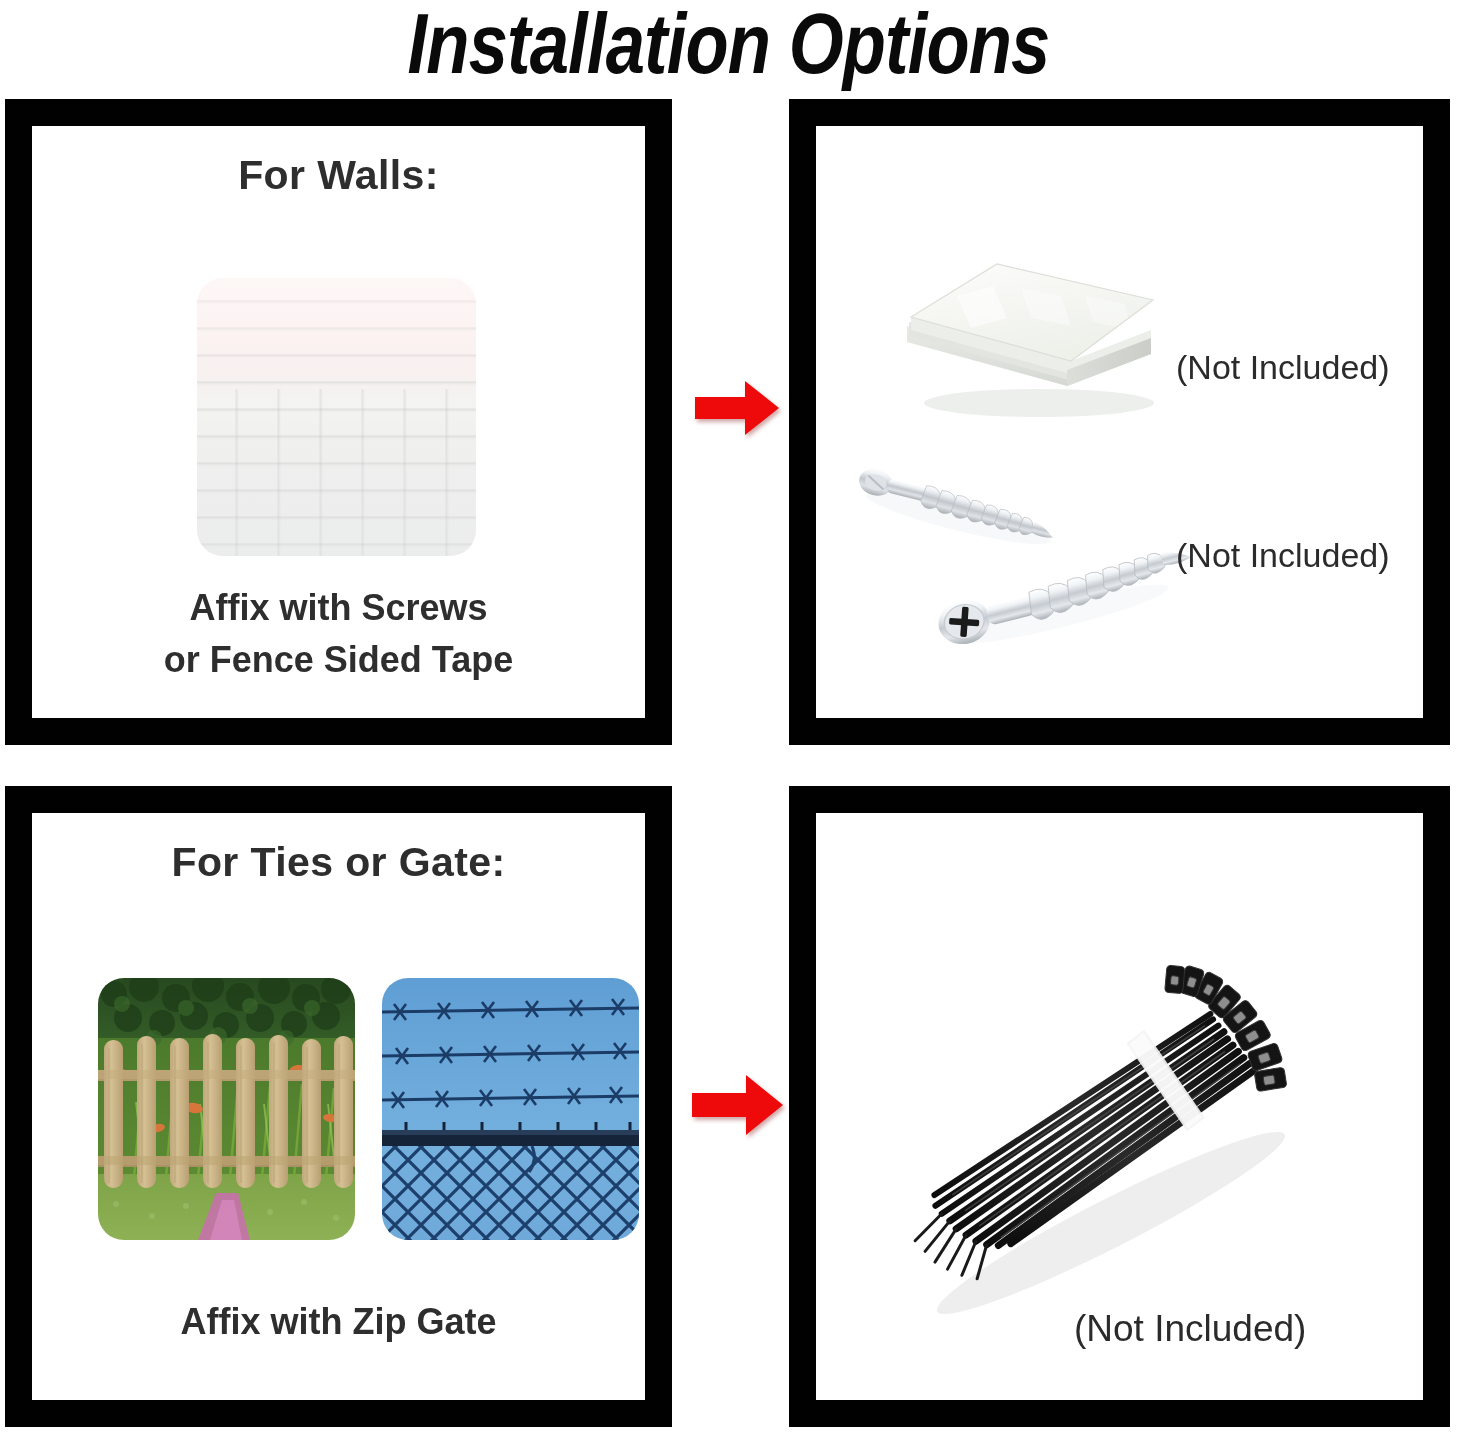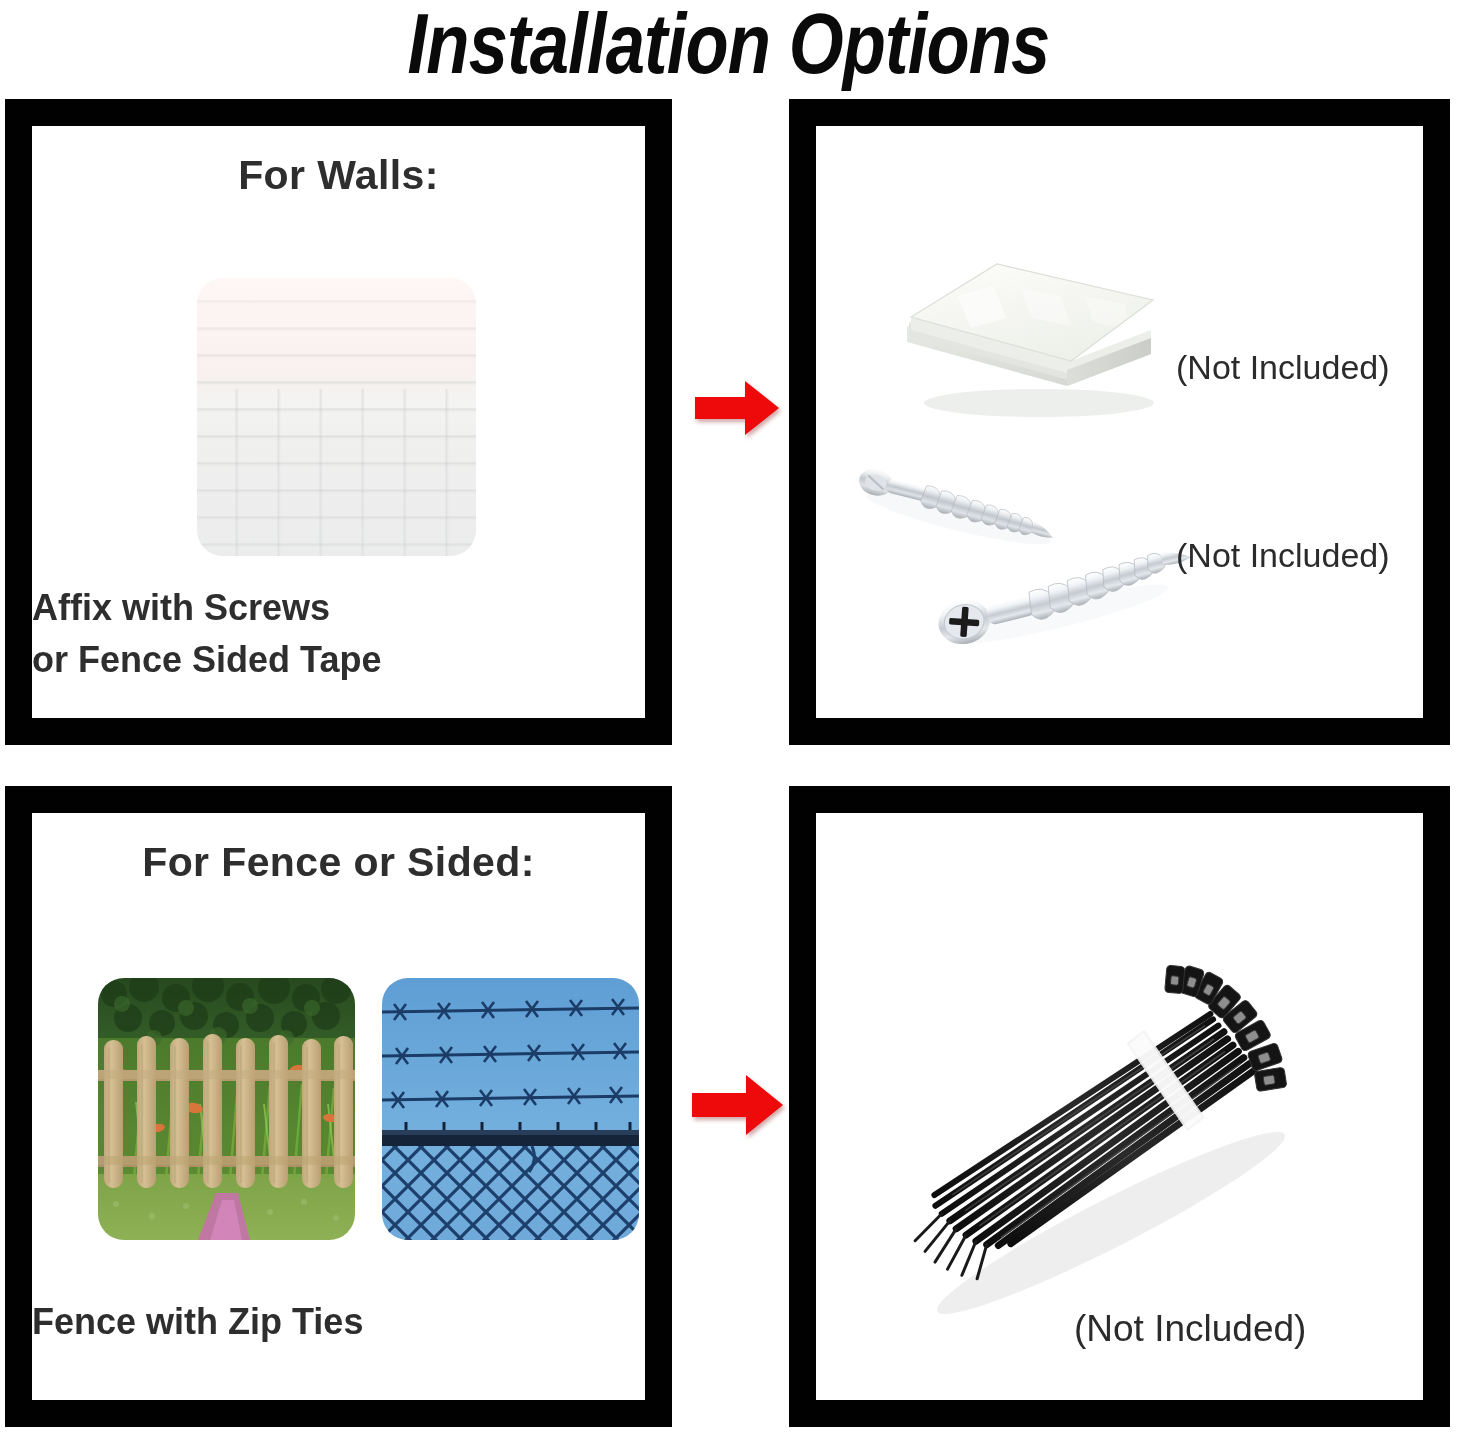--- a/index.html
+++ b/index.html
@@ -60,20 +60,21 @@
     text-align: center;
     font-size: 41px;
     font-weight: bold;
     color: #2e2e2e;
     letter-spacing: 0.4px;
   }
   .panel-caption {
     position: absolute;
     left: 0;
     width: 100%;
+    text-align: center;
     font-size: 36px;
     font-weight: bold;
     color: #2e2e2e;
     line-height: 1.45;
   }
   #walls-caption   { bottom: 32px; }
   #fence-caption   { bottom: 52px; }
 
   
   .arrow {
@@ -309,21 +310,21 @@
         <path d="M231,-8 q18,4 29,12 q-16,5 -29,1 Z" fill="url(#metal2)"></path>
       </g>
     </svg>
 
     <div class="not-included" id="ni-screws">(Not Included)</div>
   </div>
 </div>
 
 <div class="panel" id="panel-fence">
   <div class="panel-inner">
-    <div class="panel-heading">For Fence or Sided:</div>
+    <div class="panel-heading">For Ties or Gate:</div>
 
     <svg class="fence-thumb" id="fence-wood" viewBox="0 0 257 262" preserveAspectRatio="none">
       <defs>
         <linearGradient id="hedge" x1="0" y1="0" x2="0" y2="1">
           <stop offset="0%" stop-color="#27491f"></stop>
           <stop offset="100%" stop-color="#355f28"></stop>
         </linearGradient>
         <linearGradient id="grassBg" x1="0" y1="0" x2="0" y2="1">
           <stop offset="0%" stop-color="#4c7a2c"></stop>
           <stop offset="100%" stop-color="#5e8c33"></stop>
@@ -511,21 +512,21 @@
           <path d="M176,152 L176,144"></path>
           <path d="M214,152 L214,144"></path>
         <path d="M248,152 L248,144"></path>
       </g>
 
       <path d="M150,168 q6,14 -3,26" stroke="#1d3f6b" stroke-width="3" fill="none"></path>
 
       <rect x="0" y="168" width="257" height="94" fill="url(#chain)"></rect>
     </svg>
 
-    <div class="panel-caption" id="fence-caption">Fence with Zip Ties</div>
+    <div class="panel-caption" id="fence-caption">Affix with Zip Gate</div>
   </div>
 </div>
 
 <svg class="arrow" id="arrow-bottom" viewBox="0 0 95 64">
   <polygon points="2,20 56,20 56,2 93,32 56,62 56,44 2,44" fill="#ee0a0a"></polygon>
 </svg>
 
 <div class="panel" id="panel-zipties">
   <div class="panel-inner">
 

